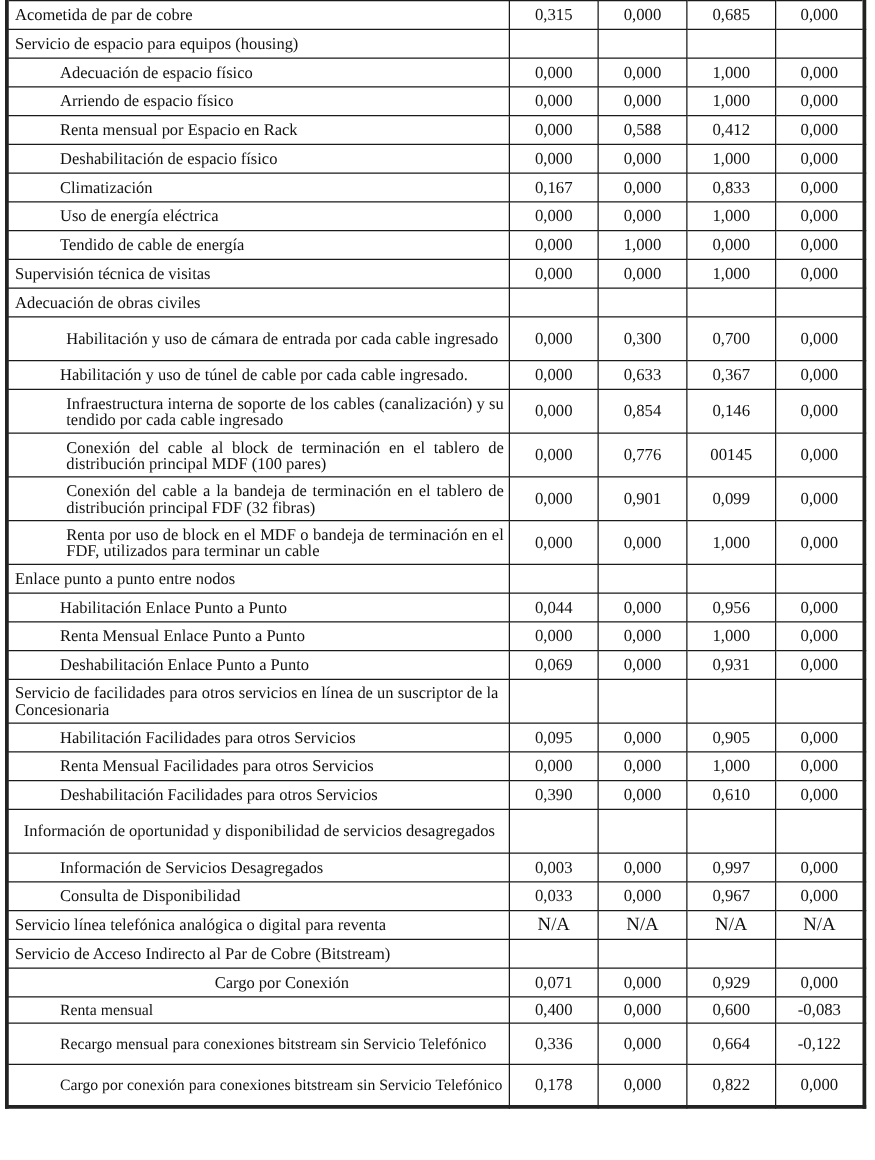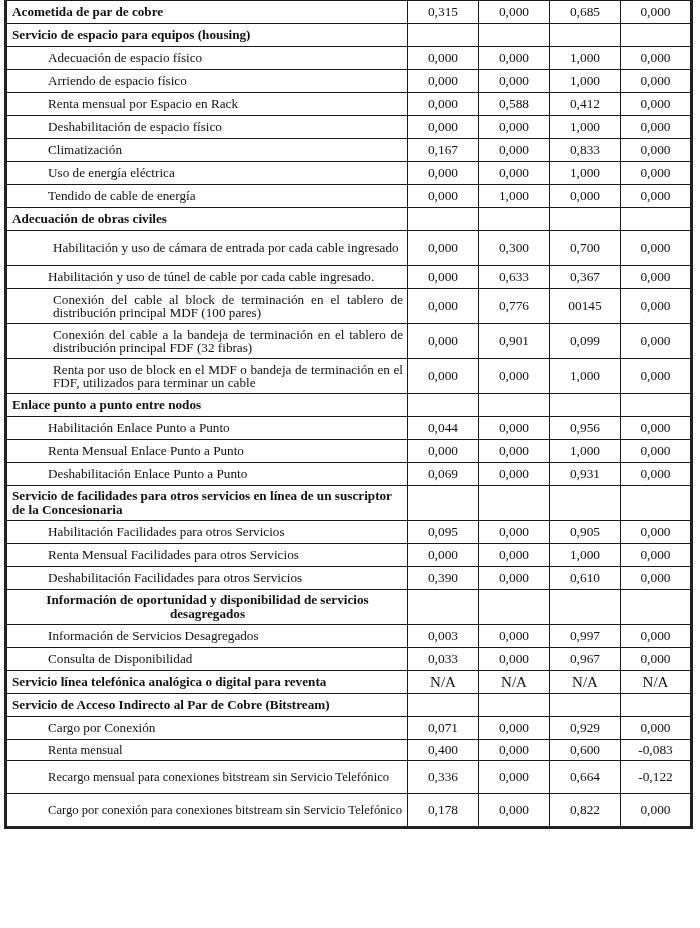--- a/index.html
+++ b/index.html
@@ -15,21 +15,21 @@
   }
   col.c-label { width: 402px; }
   col.c-num { width: 71px; }
   td {
     border: 1.5px solid #1a1a1a;
     font-size: 13.2px; line-height: 14px;
     padding: 0 4px; vertical-align: middle;
   }
   td.num { text-align: center; font-size: 13.4px; padding: 0; }
   td.na { font-size: 15px; }
-  tr.section td.label { font-weight: bold; padding-left: 5px; }
+  tr.section td.label { font-weight: normal; padding-left: 5px; }
   tr.item td.label { padding-left: 41px; }
   tr.item.small td.label { font-size: 12.6px; line-height: 13px; }
   tr.item.dense td.label { padding-left: 46px; line-height: 13.4px; text-align: justify; }
 </style>
 </head>
 <body>
 
 <div class="page">
   <table>
     <colgroup>
@@ -97,20 +97,27 @@
           <td class="num">0,000</td>
         </tr>
         <tr class="item">
           <td class="label" style="height: 22px;">Tendido de cable de energía</td>
           <td class="num">0,000</td>
           <td class="num">1,000</td>
           <td class="num">0,000</td>
           <td class="num">0,000</td>
         </tr>
         <tr class="section">
+          <td class="label" style="height: 22px;">Supervisión técnica de visitas</td>
+          <td class="num">0,000</td>
+          <td class="num">0,000</td>
+          <td class="num">1,000</td>
+          <td class="num">0,000</td>
+        </tr>
+        <tr class="section">
           <td class="label" style="height: 22px;">Adecuación de obras civiles</td>
           <td class="num"></td>
           <td class="num"></td>
           <td class="num"></td>
           <td class="num"></td>
         </tr>
         <tr class="item dense">
           <td class="label" style="height: 34px;">Habilitación y uso de cámara de entrada por cada cable ingresado</td>
           <td class="num">0,000</td>
           <td class="num">0,300</td>
@@ -118,20 +125,27 @@
           <td class="num">0,000</td>
         </tr>
         <tr class="item">
           <td class="label" style="height: 22px;">Habilitación y uso de túnel de cable por cada cable ingresado.</td>
           <td class="num">0,000</td>
           <td class="num">0,633</td>
           <td class="num">0,367</td>
           <td class="num">0,000</td>
         </tr>
         <tr class="item dense">
+          <td class="label" style="height: 34px;">Infraestructura interna de soporte de los cables (canalización) y su tendido por cada cable ingresado</td>
+          <td class="num">0,000</td>
+          <td class="num">0,854</td>
+          <td class="num">0,146</td>
+          <td class="num">0,000</td>
+        </tr>
+        <tr class="item dense">
           <td class="label" style="height: 34px;">Conexión del cable al block de terminación en el tablero de distribución principal MDF (100 pares)</td>
           <td class="num">0,000</td>
           <td class="num">0,776</td>
           <td class="num">00145</td>
           <td class="num">0,000</td>
         </tr>
         <tr class="item dense">
           <td class="label" style="height: 34px;">Conexión del cable a la bandeja de terminación en el tablero de distribución principal FDF (32 fibras)</td>
           <td class="num">0,000</td>
           <td class="num">0,901</td>
@@ -230,21 +244,21 @@
           <td class="num na">N/A</td>
         </tr>
         <tr class="section">
           <td class="label" style="height: 22px;">Servicio de Acceso Indirecto al Par de Cobre (Bitstream)</td>
           <td class="num"></td>
           <td class="num"></td>
           <td class="num"></td>
           <td class="num"></td>
         </tr>
         <tr class="item">
-          <td class="label" style="height: 22px;">Cargo por Conexión</td>
+          <td class="label" style="height: 22px; text-align: center;">Cargo por Conexión</td>
           <td class="num">0,071</td>
           <td class="num">0,000</td>
           <td class="num">0,929</td>
           <td class="num">0,000</td>
         </tr>
         <tr class="item small">
           <td class="label" style="height: 20px;">Renta mensual</td>
           <td class="num">0,400</td>
           <td class="num">0,000</td>
           <td class="num">0,600</td>

